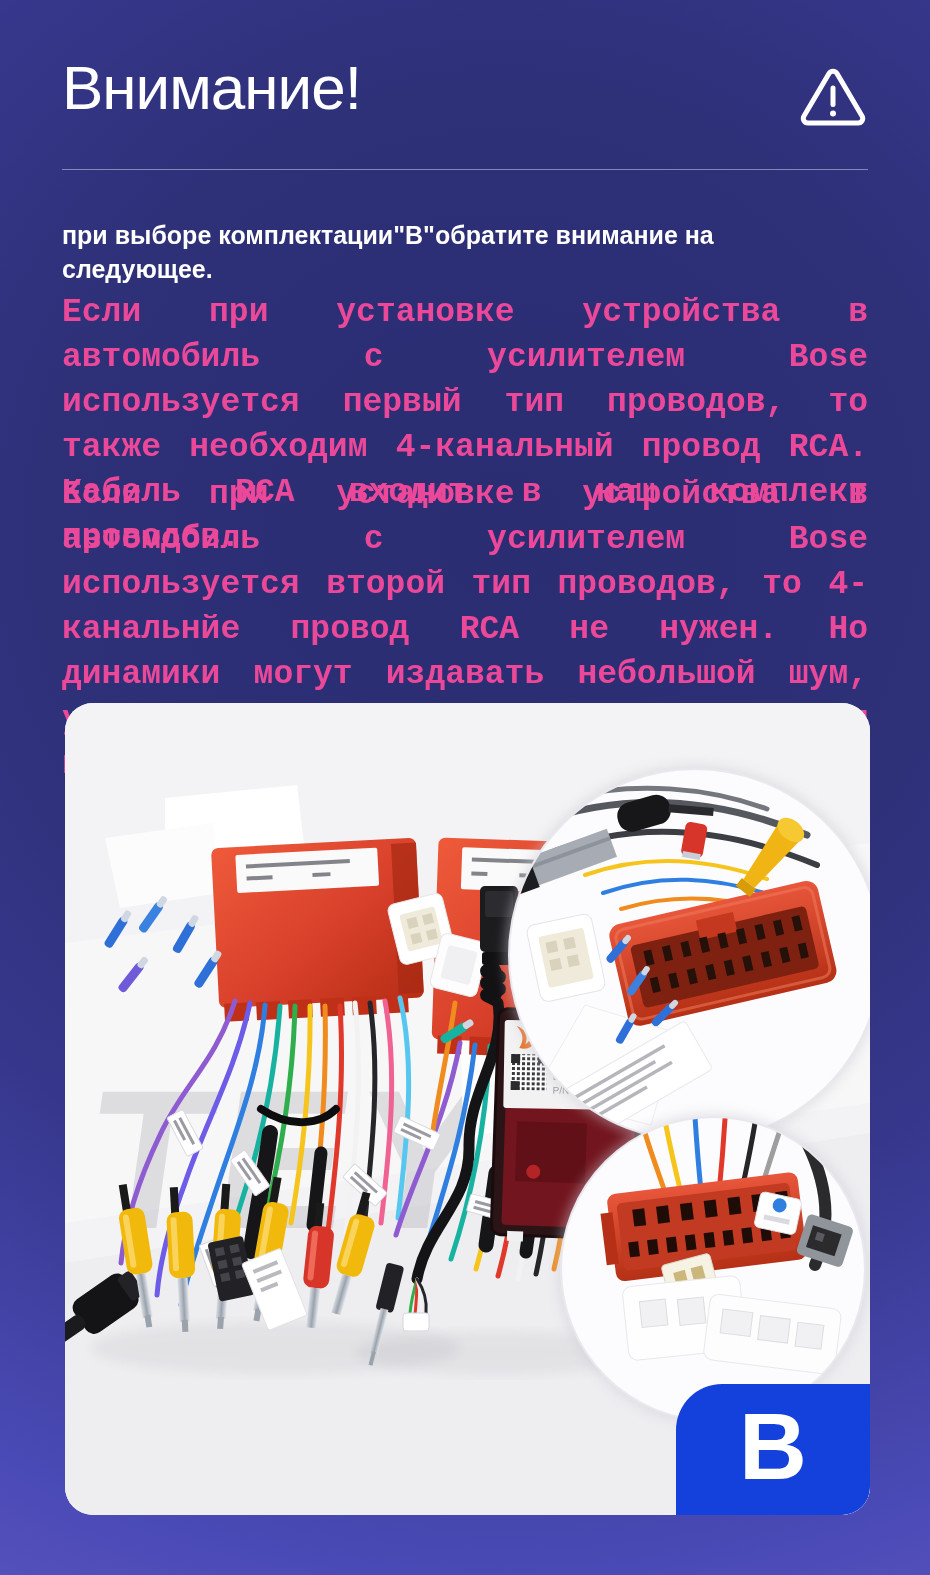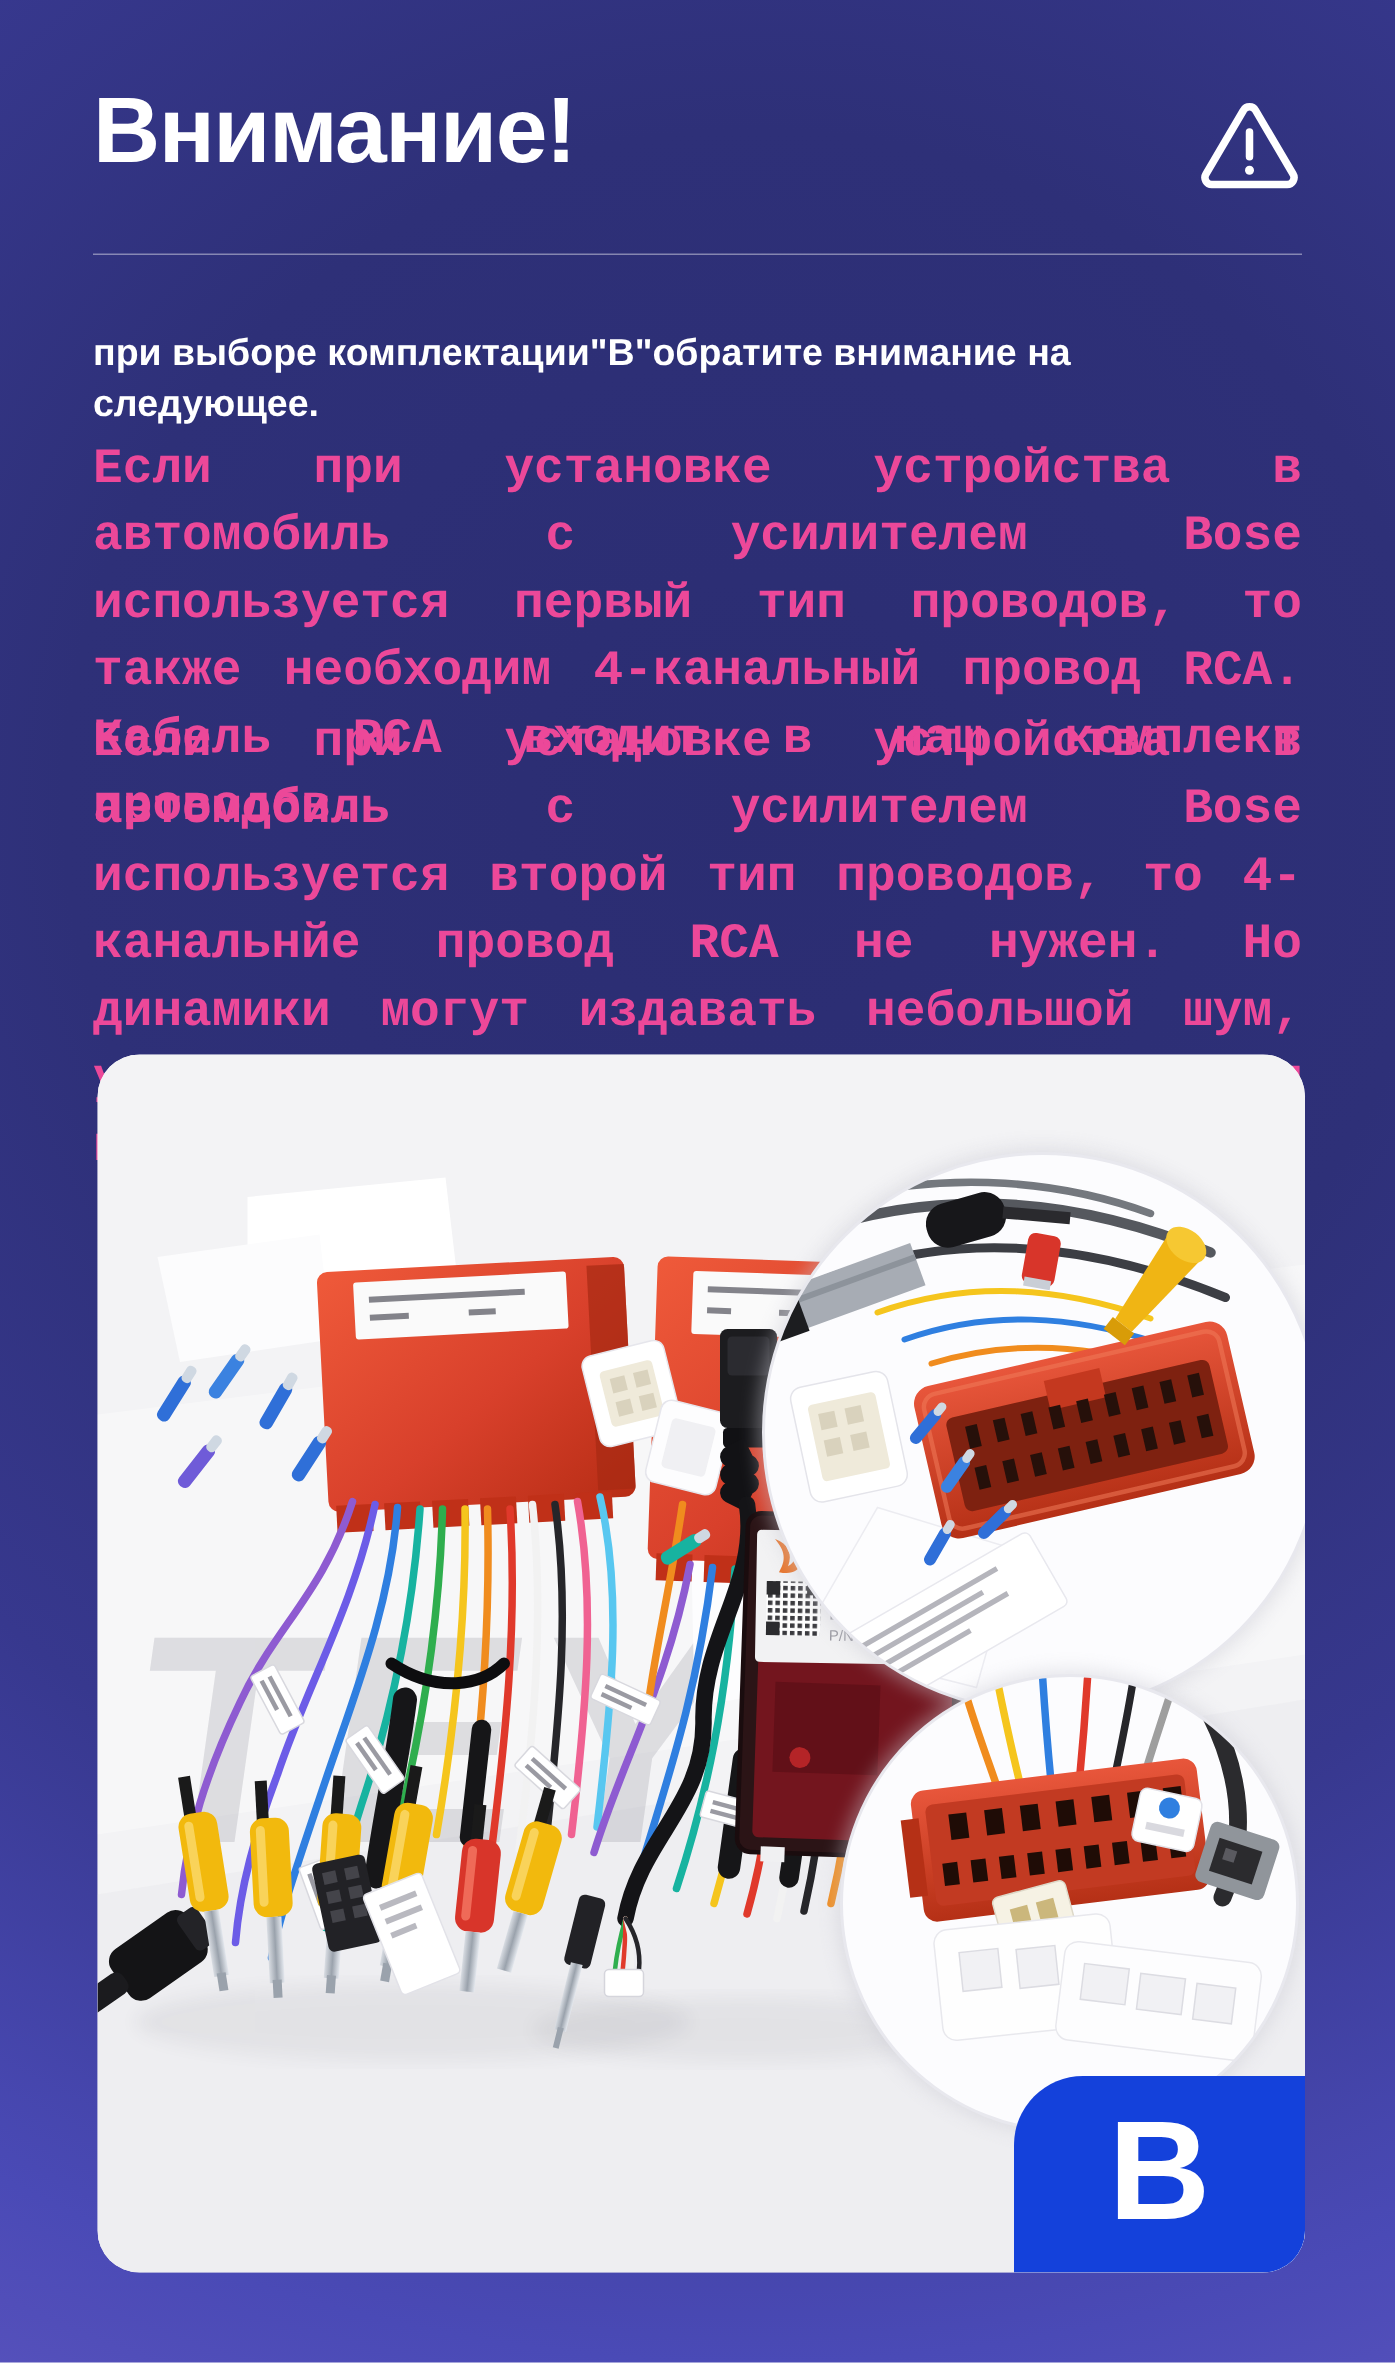--- a/index.html
+++ b/index.html
@@ -5,21 +5,21 @@
   html,body{margin:0;padding:0;width:930px;height:1575px;overflow:hidden;}
   body{
     font-family:"Liberation Sans","DejaVu Sans",sans-serif;
     background:
       radial-gradient(130% 75% at 54% 34%, #2b2d72 0%, #2e3078 38%, #37388e 62%, #4a4ab6 88%, #5852bc 100%);
     position:relative;color:#fff;
   }
   .page{position:absolute;inset:0;}
   .title{
     position:absolute;left:62px;top:52px;
-    font-size:62px;font-weight:700;letter-spacing:-1px;color:#fff;
+    font-size:62px;font-weight:400;letter-spacing:-1px;color:#fff;
   }
   .warn-icon{position:absolute;right:64px;top:66px;width:66px;height:62px;}
   .divider{position:absolute;left:62px;top:169px;width:806px;height:0;border-top:1px solid rgba(255,255,255,.42);}
   .intro{
     position:absolute;left:62px;top:218px;width:806px;
     font-size:25px;font-weight:700;line-height:34px;color:#fff;
   }
   .para{
     position:absolute;left:62px;width:806px;
     font-size:33px;font-weight:700;line-height:45px;color:#ec4899;

